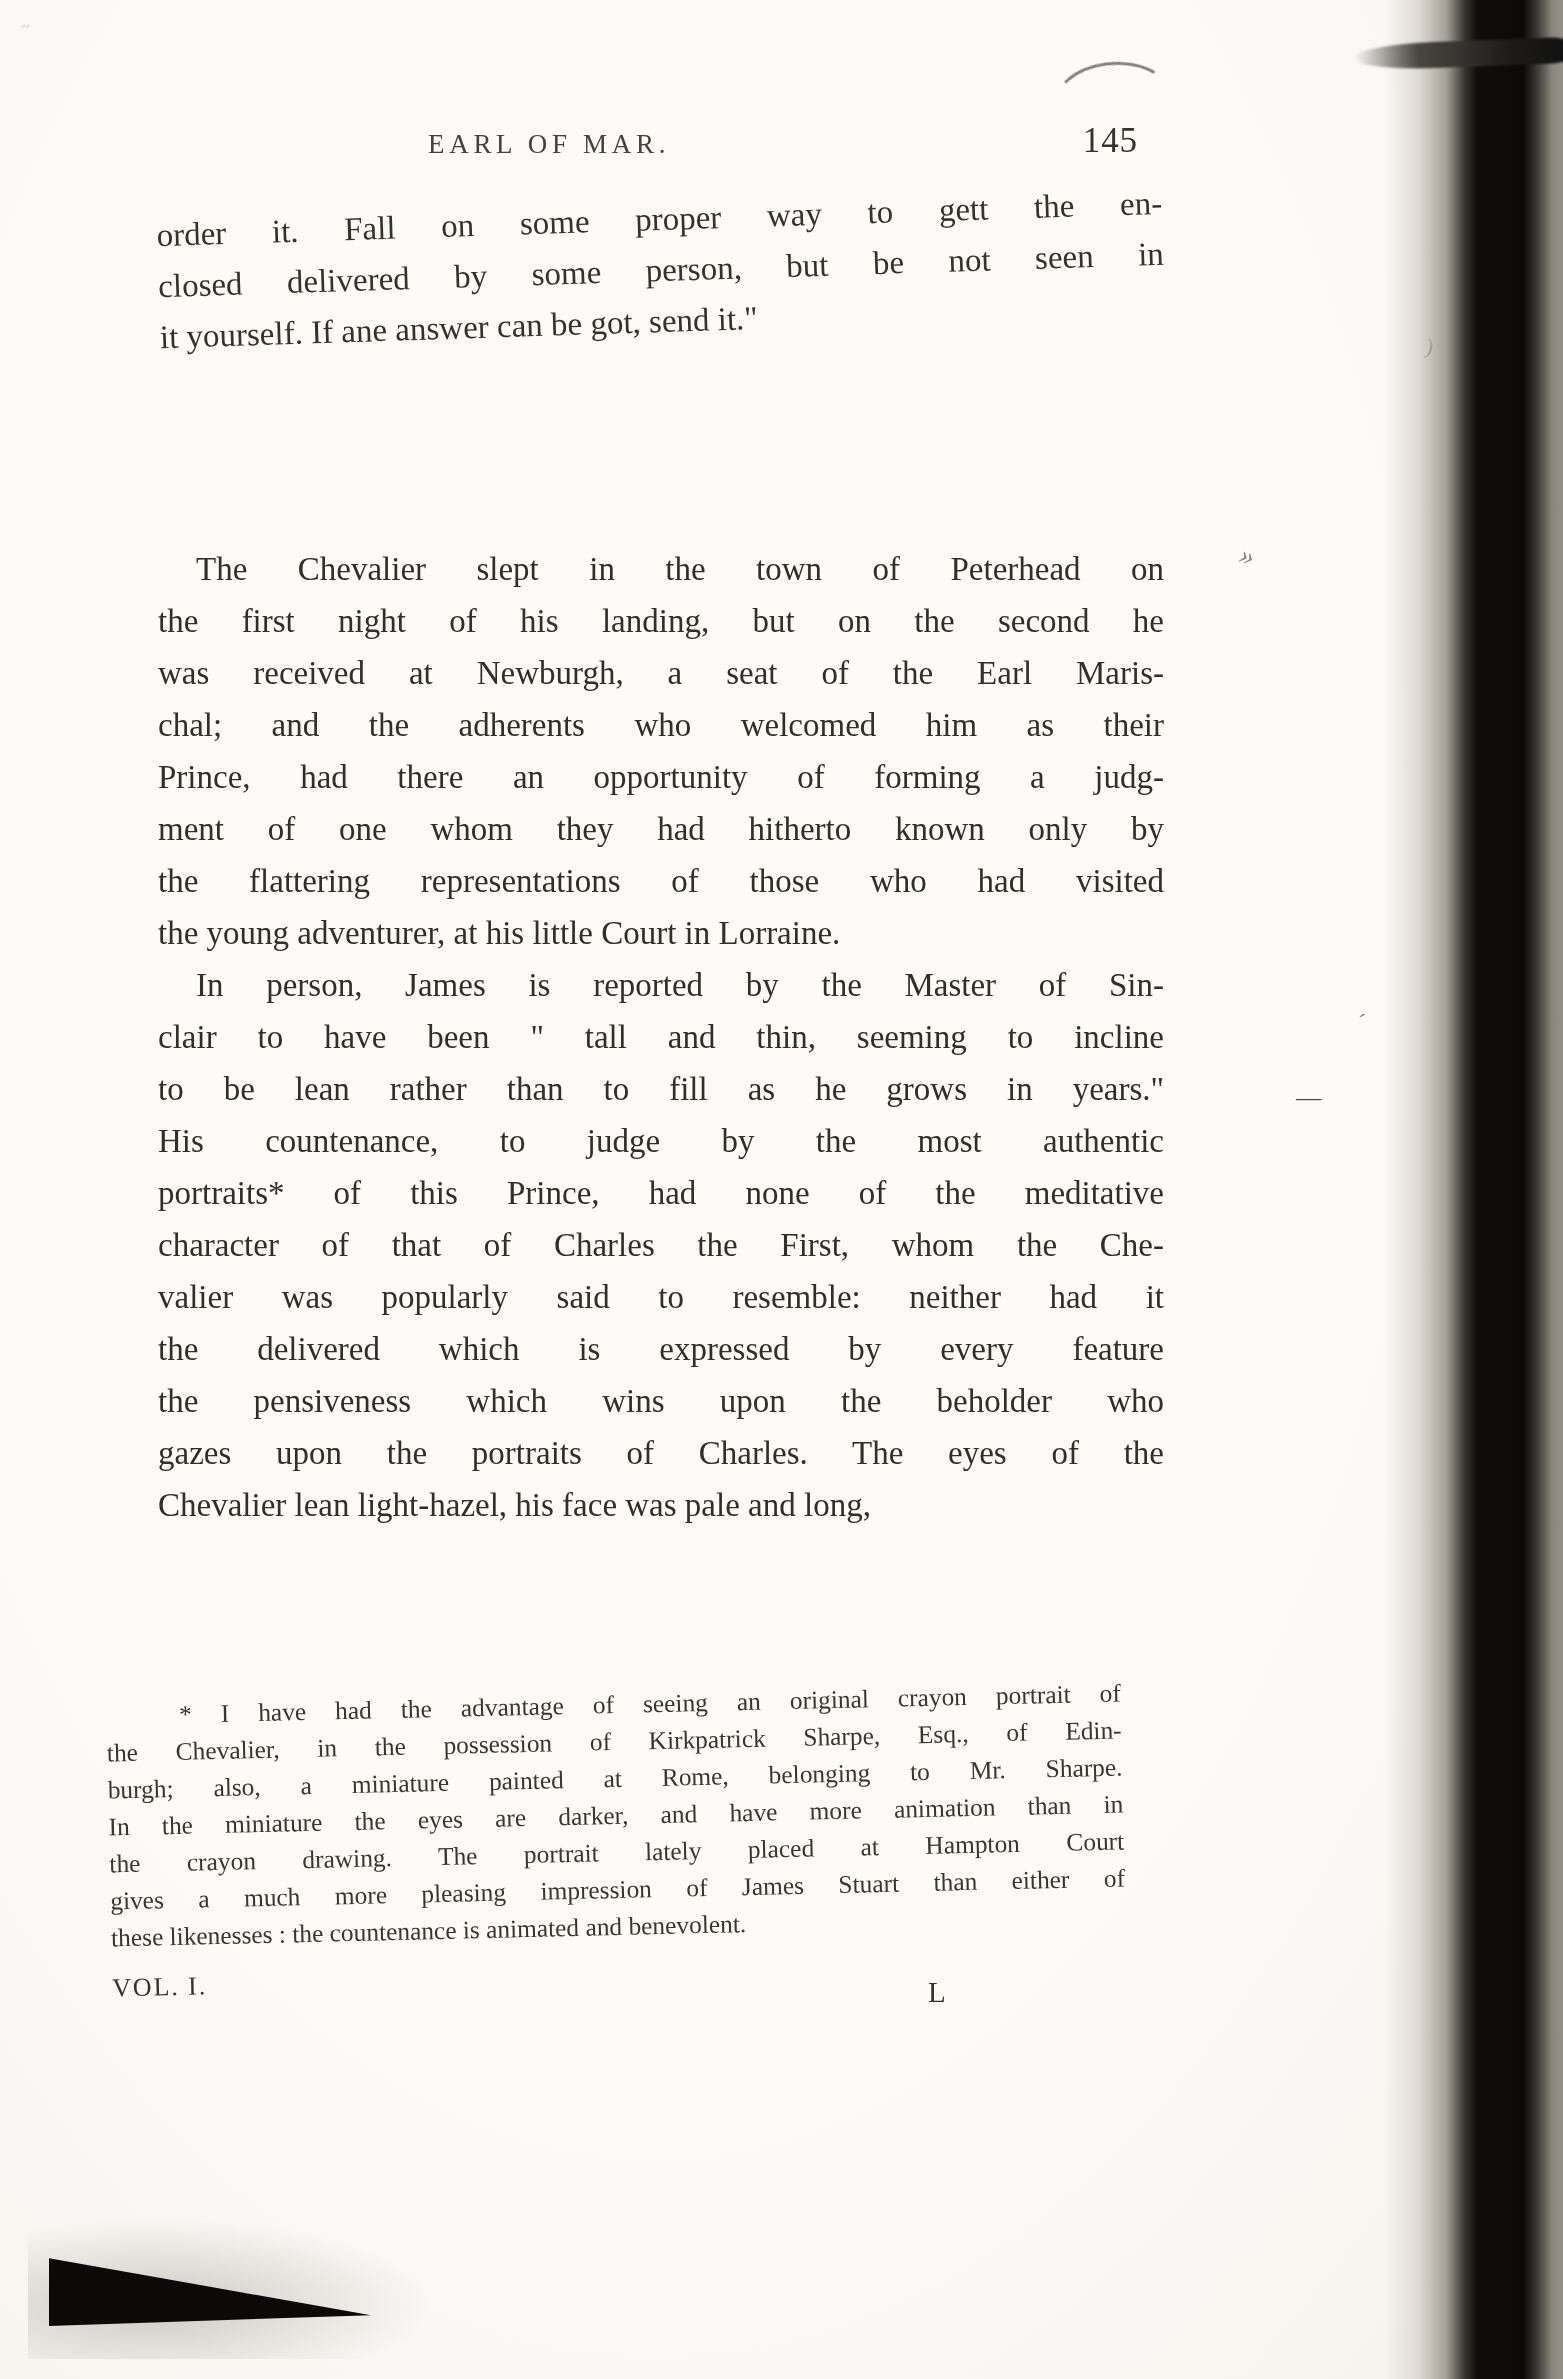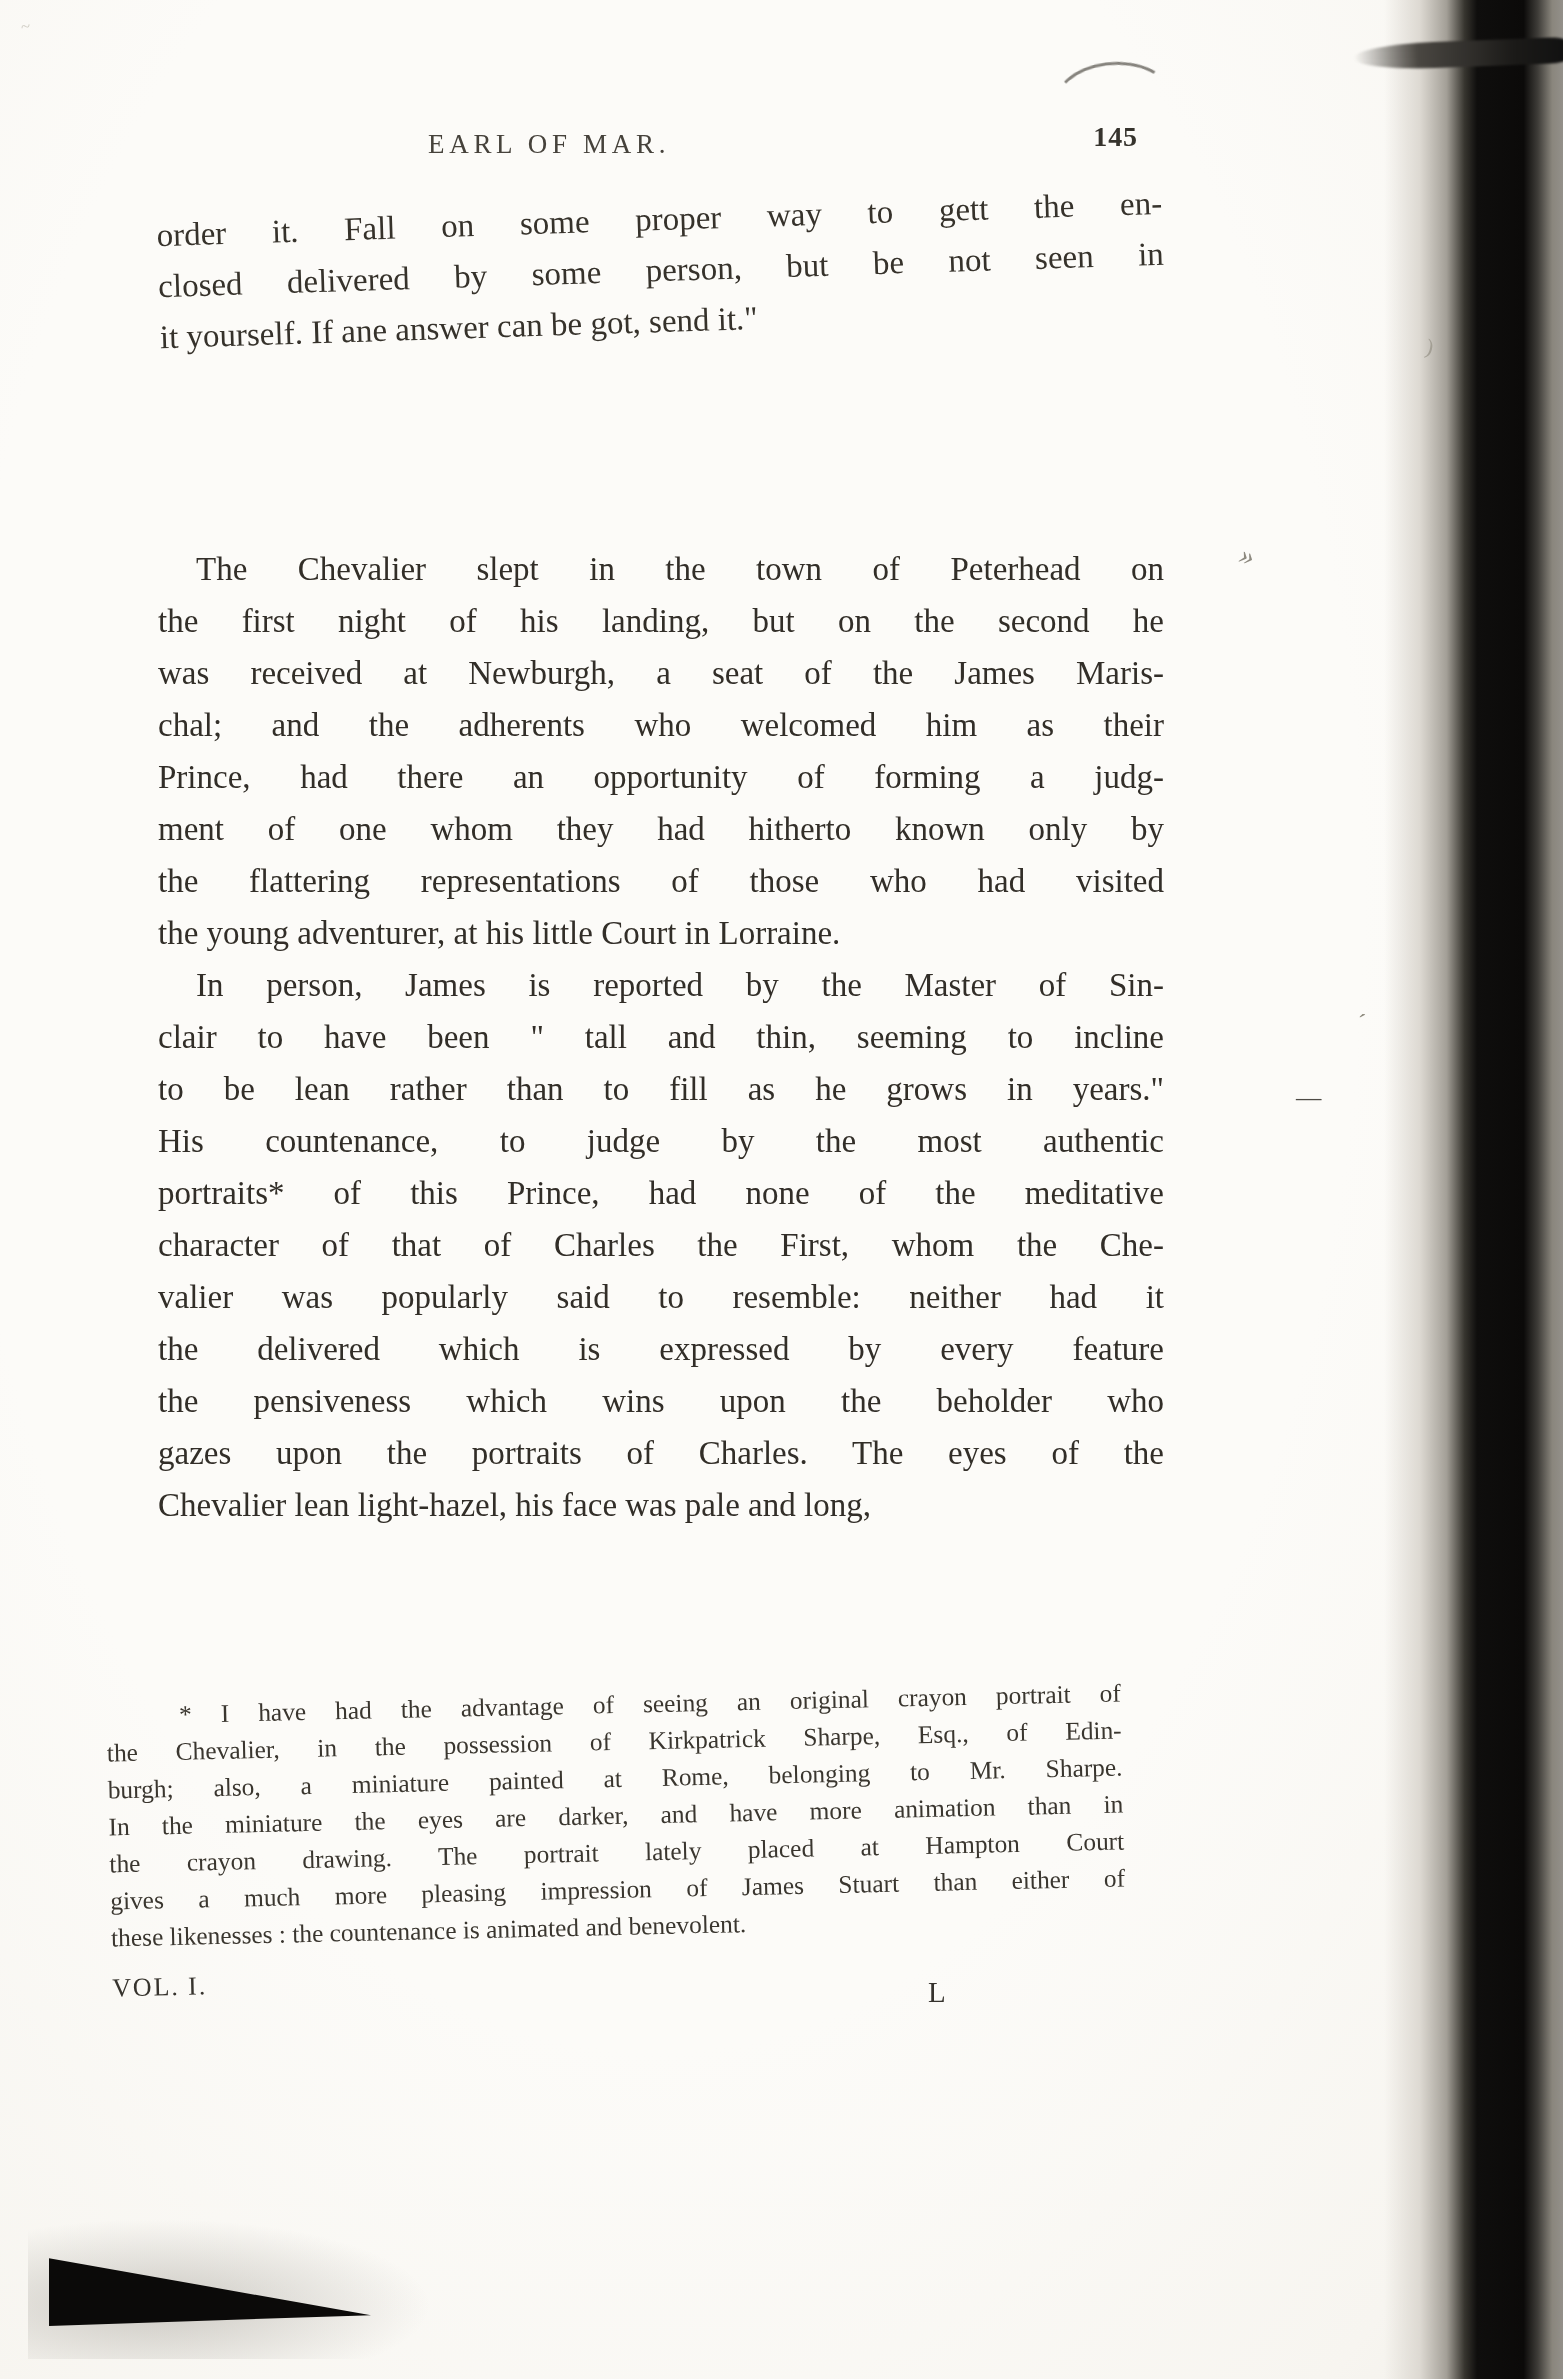--- a/index.html
+++ b/index.html
@@ -61,21 +61,21 @@
   .mark-corner   { left: 21px; top: 17px; font-size: 17px; color: #cfccc3; transform: rotate(-8deg); }
 
   
   .header { position: absolute; top: 121px; left: 158px; width: 1006px; height: 47px; }
   .running-title {
     position: absolute; left: 270px; top: 7.5px;
     font-size: 27px; letter-spacing: 4.7px; color: #46423b; text-align: right;
   }
   .page-number {
     position: absolute; right: 26px; top: 0;
-    font-size: 28px; color: #36332d; letter-spacing: 0.9px; font-weight: bold;
+    font-size: 35px; color: #36332d; letter-spacing: 0.9px;
   }
 
   
   .tline { text-align: justify; text-align-last: justify; }
   .tline.last { text-align-last: left; }
   .para .tline.first { text-indent: var(--indent, 0px); }
 
   .para1 {
     position: absolute; top: 194px; left: 158px; width: 1006px;
     font-size: 33px; line-height: 51px;
@@ -127,21 +127,21 @@
   <div class="para para1">
       <div class="tline first">order it.  Fall on some proper way to gett the en-</div>
       <div class="tline">closed delivered by some person, but be not seen in</div>
       <div class="tline last">it yourself.  If ane answer can be got, send it."</div>
     </div>
 
   <div class="bodytext">
     <div class="para">
         <div class="tline first">The Chevalier slept in the town of Peterhead on</div>
         <div class="tline">the first night of his landing, but on the second he</div>
-        <div class="tline">was received at Newburgh, a seat of the James Maris-</div>
+        <div class="tline">was received at Newburgh, a seat of the Earl Maris-</div>
         <div class="tline">chal; and the adherents who welcomed him as their</div>
         <div class="tline">Prince, had there an opportunity of forming a judg-</div>
         <div class="tline">ment of one whom they had hitherto known only by</div>
         <div class="tline">the flattering representations of those who had visited</div>
         <div class="tline last">the young adventurer, at his little Court in Lorraine.</div>
       </div>
     <div class="para">
         <div class="tline first">In person, James is reported by the Master of Sin-</div>
         <div class="tline">clair to have been " tall and thin, seeming to incline</div>
         <div class="tline">to be lean rather than to fill as he grows in years."</div>

